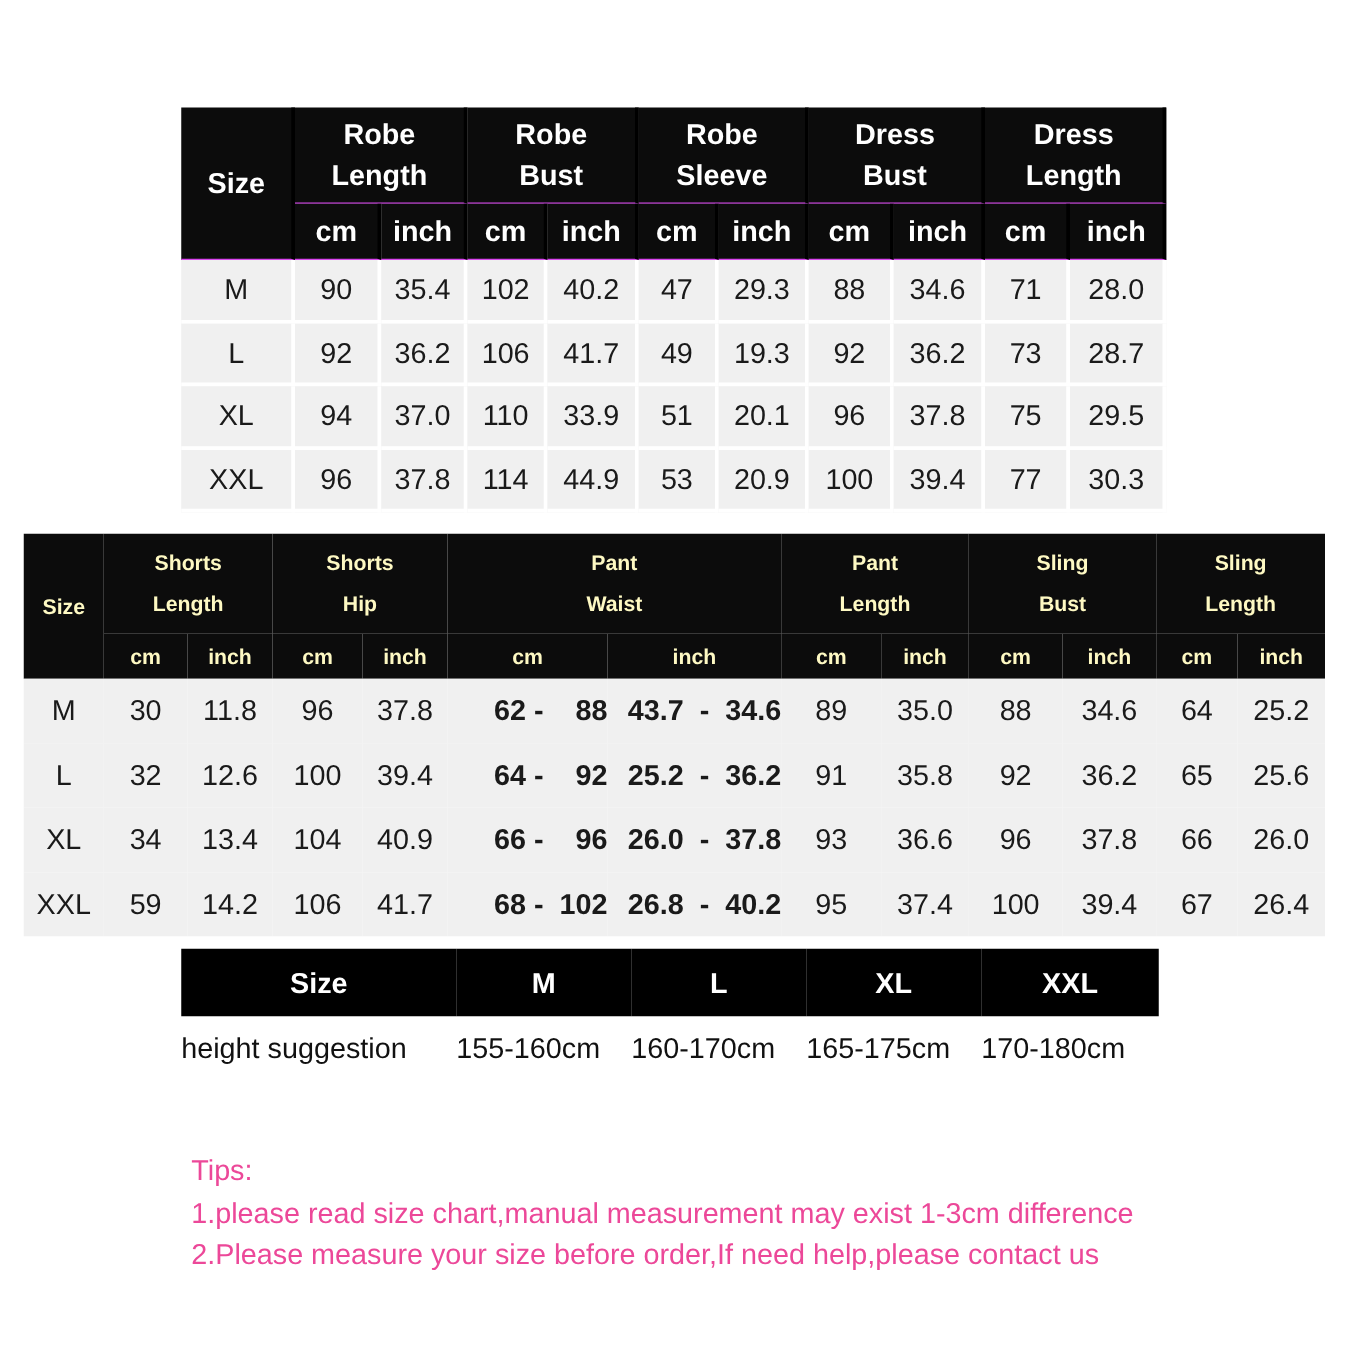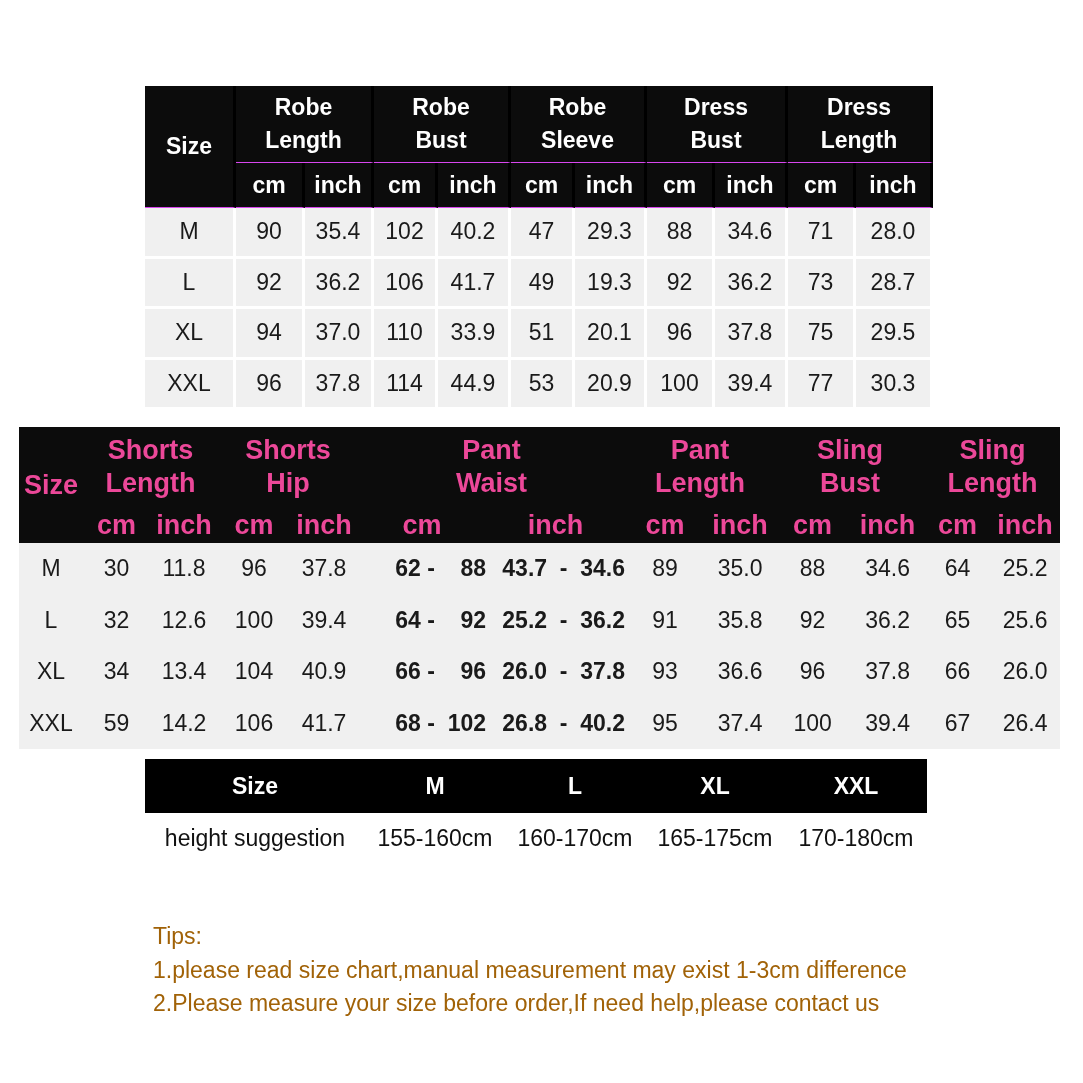--- a/index.html
+++ b/index.html
@@ -9,33 +9,33 @@
   
   .t1 { position: absolute; left: 145px; top: 86px; width: 788px; border-collapse: separate; border-spacing: 0; table-layout: fixed; }
   .t1 th { background: #0c0c0c; color: #fff; font-weight: bold; font-size: 23px; line-height: 33px; text-align: center; border-right: 3px solid #000; border-bottom: 1px solid #d946ef; padding: 0; }
   .t1 thead tr.r1 th { height: 77px; }
   .t1 thead tr.r2 th { height: 45px; font-size: 23px; }
   .t1 th.size { font-size: 23px; }
   .t1 td { background: #f0f0f0; font-size: 23px; text-align: center; height: 50.5px; border-right: 3px solid #fff; border-bottom: 3px solid #fff; padding: 0; color: #1a1a1a; }
 
   
   .t2 { position: absolute; left: 19px; top: 427px; width: 1041px; border-collapse: collapse; table-layout: fixed; }
-  .t2 th { background: #0c0c0c; color: #ec4899; font-weight: bold; font-size: 27px; line-height: 33px; padding: 0; }
+  .t2 th { background: #0c0c0c; color: #fef9c3; font-weight: bold; font-size: 17px; line-height: 33px; padding: 0; }
   .t2 thead tr.r1 th { height: 80px; }
   .t2 thead tr.r2 th { height: 36px; vertical-align: middle; }
   .t2 td { background: #f0f0f0; font-size: 23px; text-align: center; height: 51.5px; padding: 0; color: #1a1a1a; }
   .t2 td.pw { text-align: right; white-space: pre; font-weight: bold; }
 
   
   .t3 { position: absolute; left: 145px; top: 759px; width: 782px; border-collapse: collapse; table-layout: fixed; }
   .t3 th { background: #000; color: #fff; font-weight: bold; font-size: 23px; text-align: center; height: 54px; padding: 0; }
-  .t3 td { font-size: 23px; text-align: center; height: 51px; padding: 0; color: #111; white-space: nowrap; }
-
-  
-  .tips { position: absolute; left: 153px; top: 920px; font-size: 23px; line-height: 33.5px; color: #a16207; }
+  .t3 td { font-size: 23px; text-align: left; height: 51px; padding: 0; color: #111; white-space: nowrap; }
+
+  
+  .tips { position: absolute; left: 153px; top: 920px; font-size: 23px; line-height: 33.5px; color: #ec4899; }
   .tips div { white-space: nowrap; }
 </style>
 </head>
 <body>
 
 <table class="t1">
   <colgroup>
     <col style="width:91px">
       <col style="width:69px">
       <col style="width:69px">

